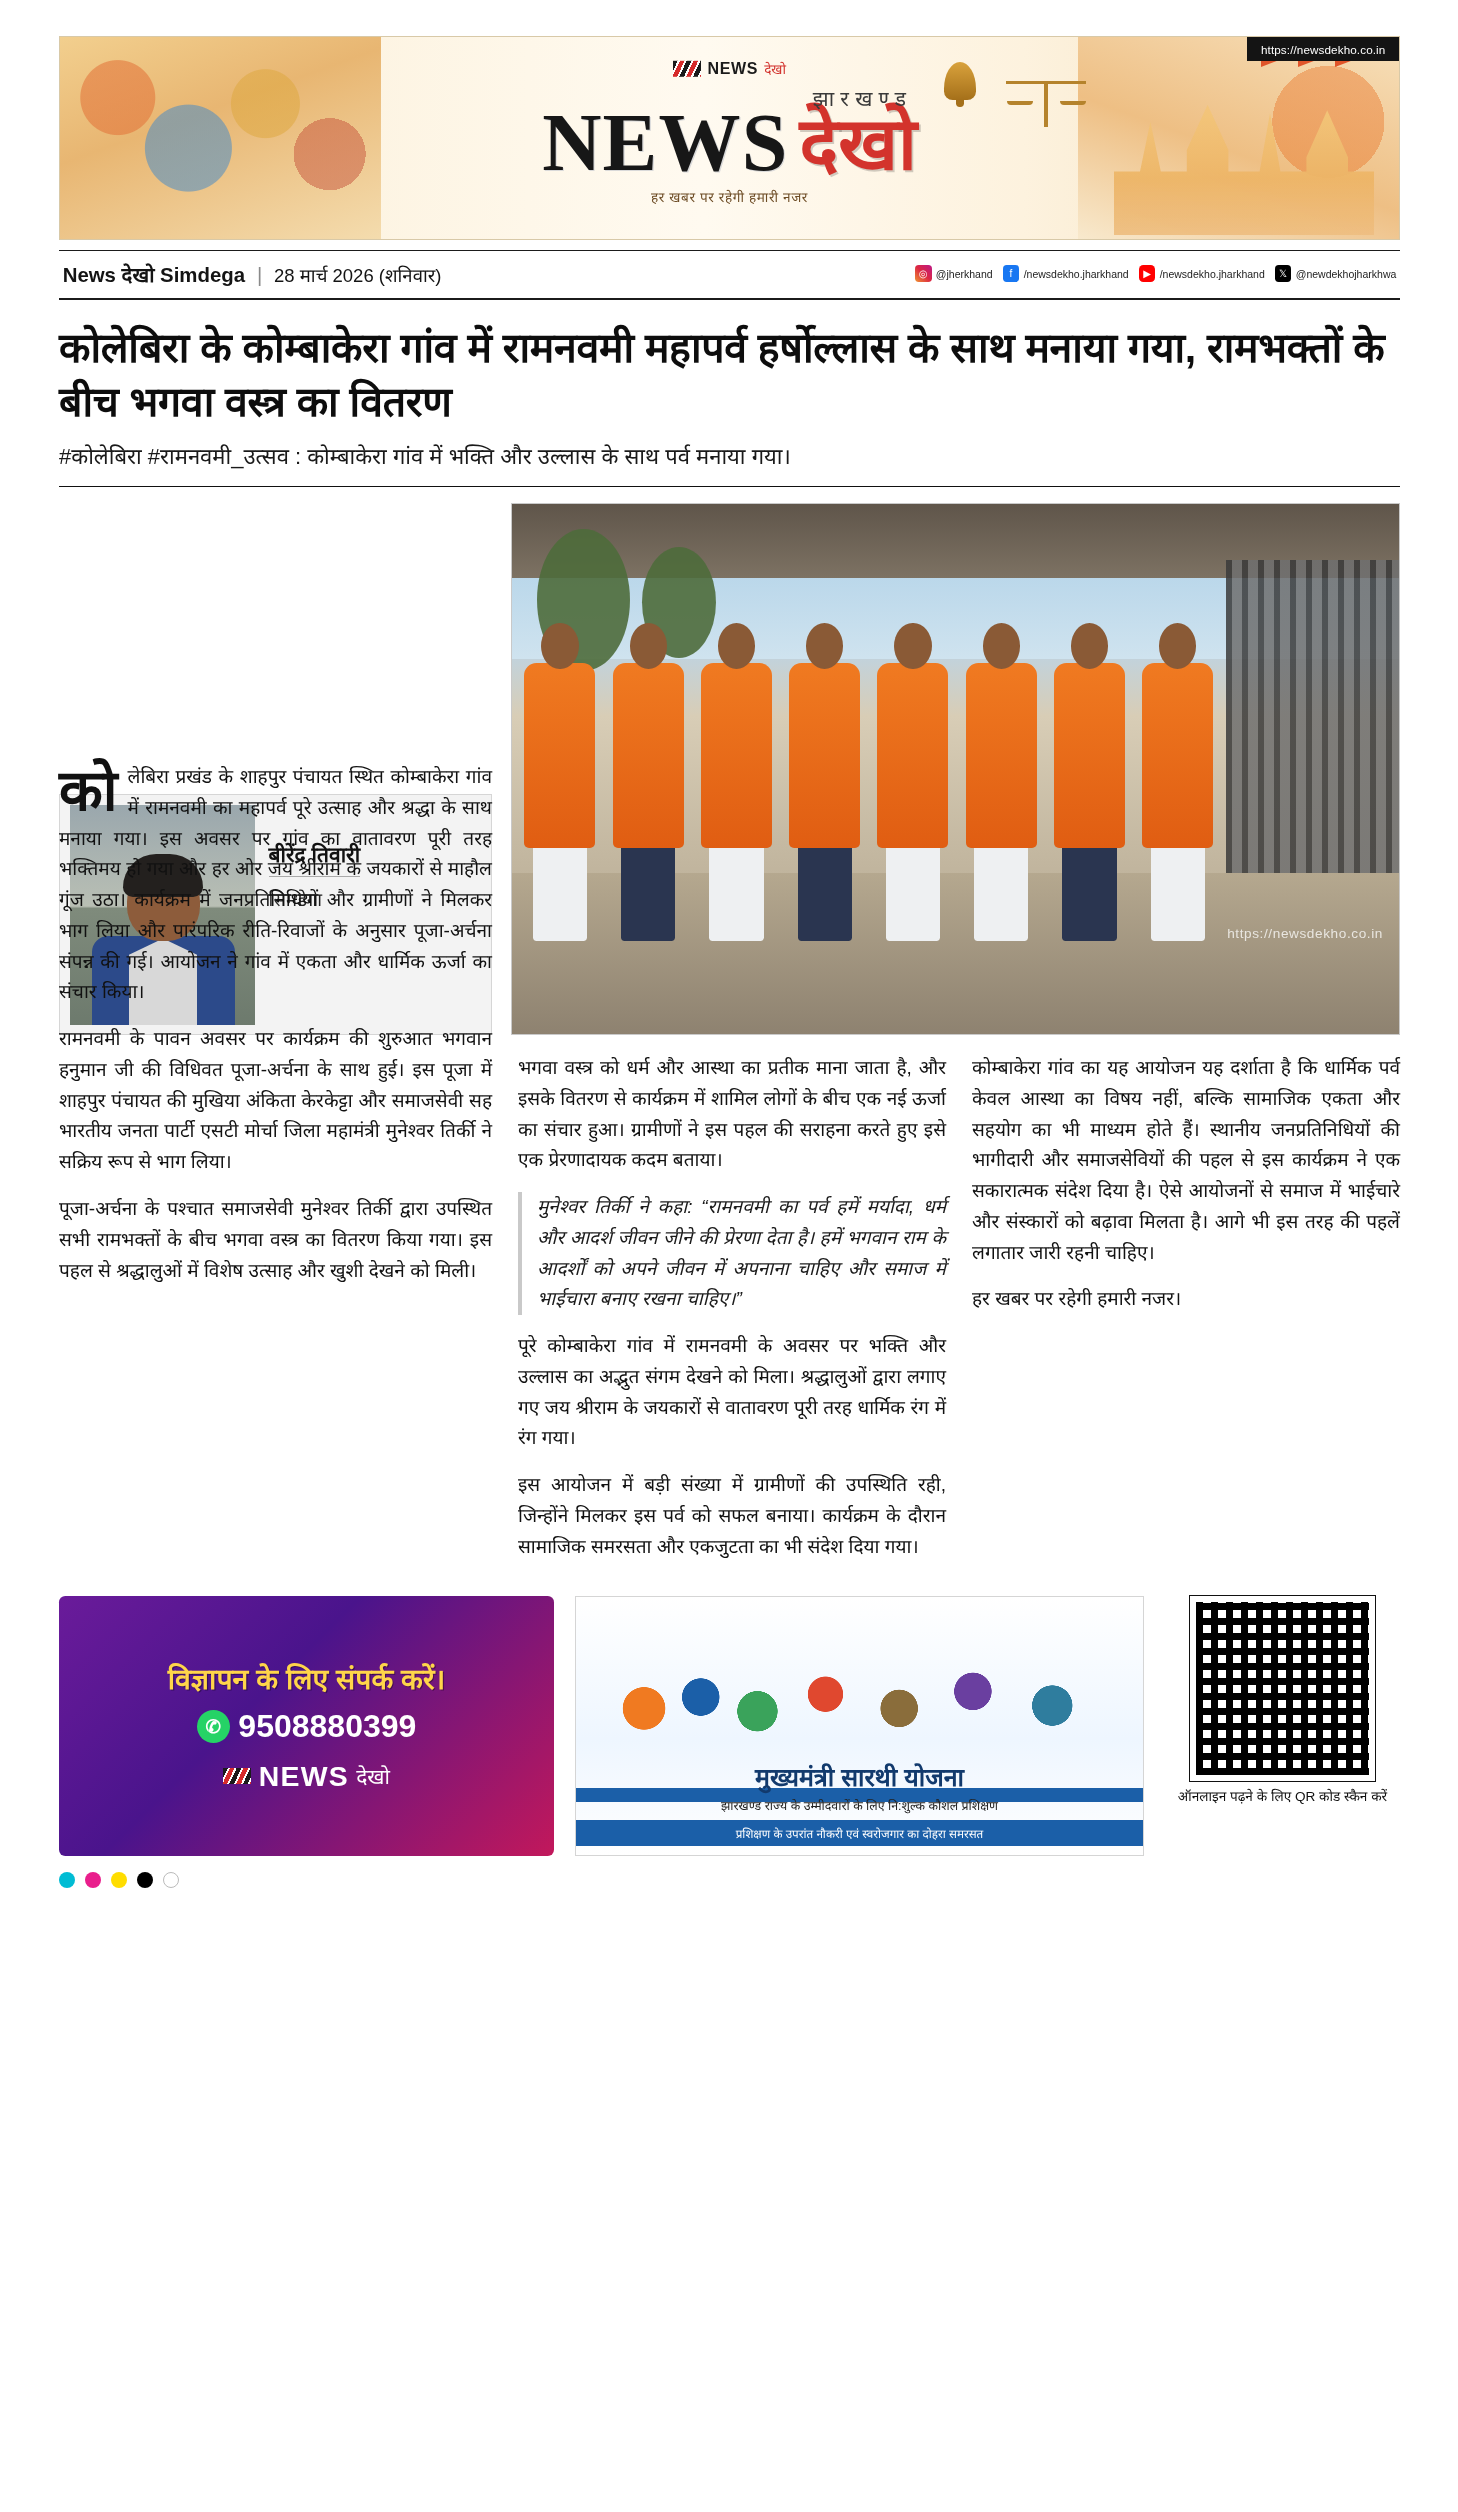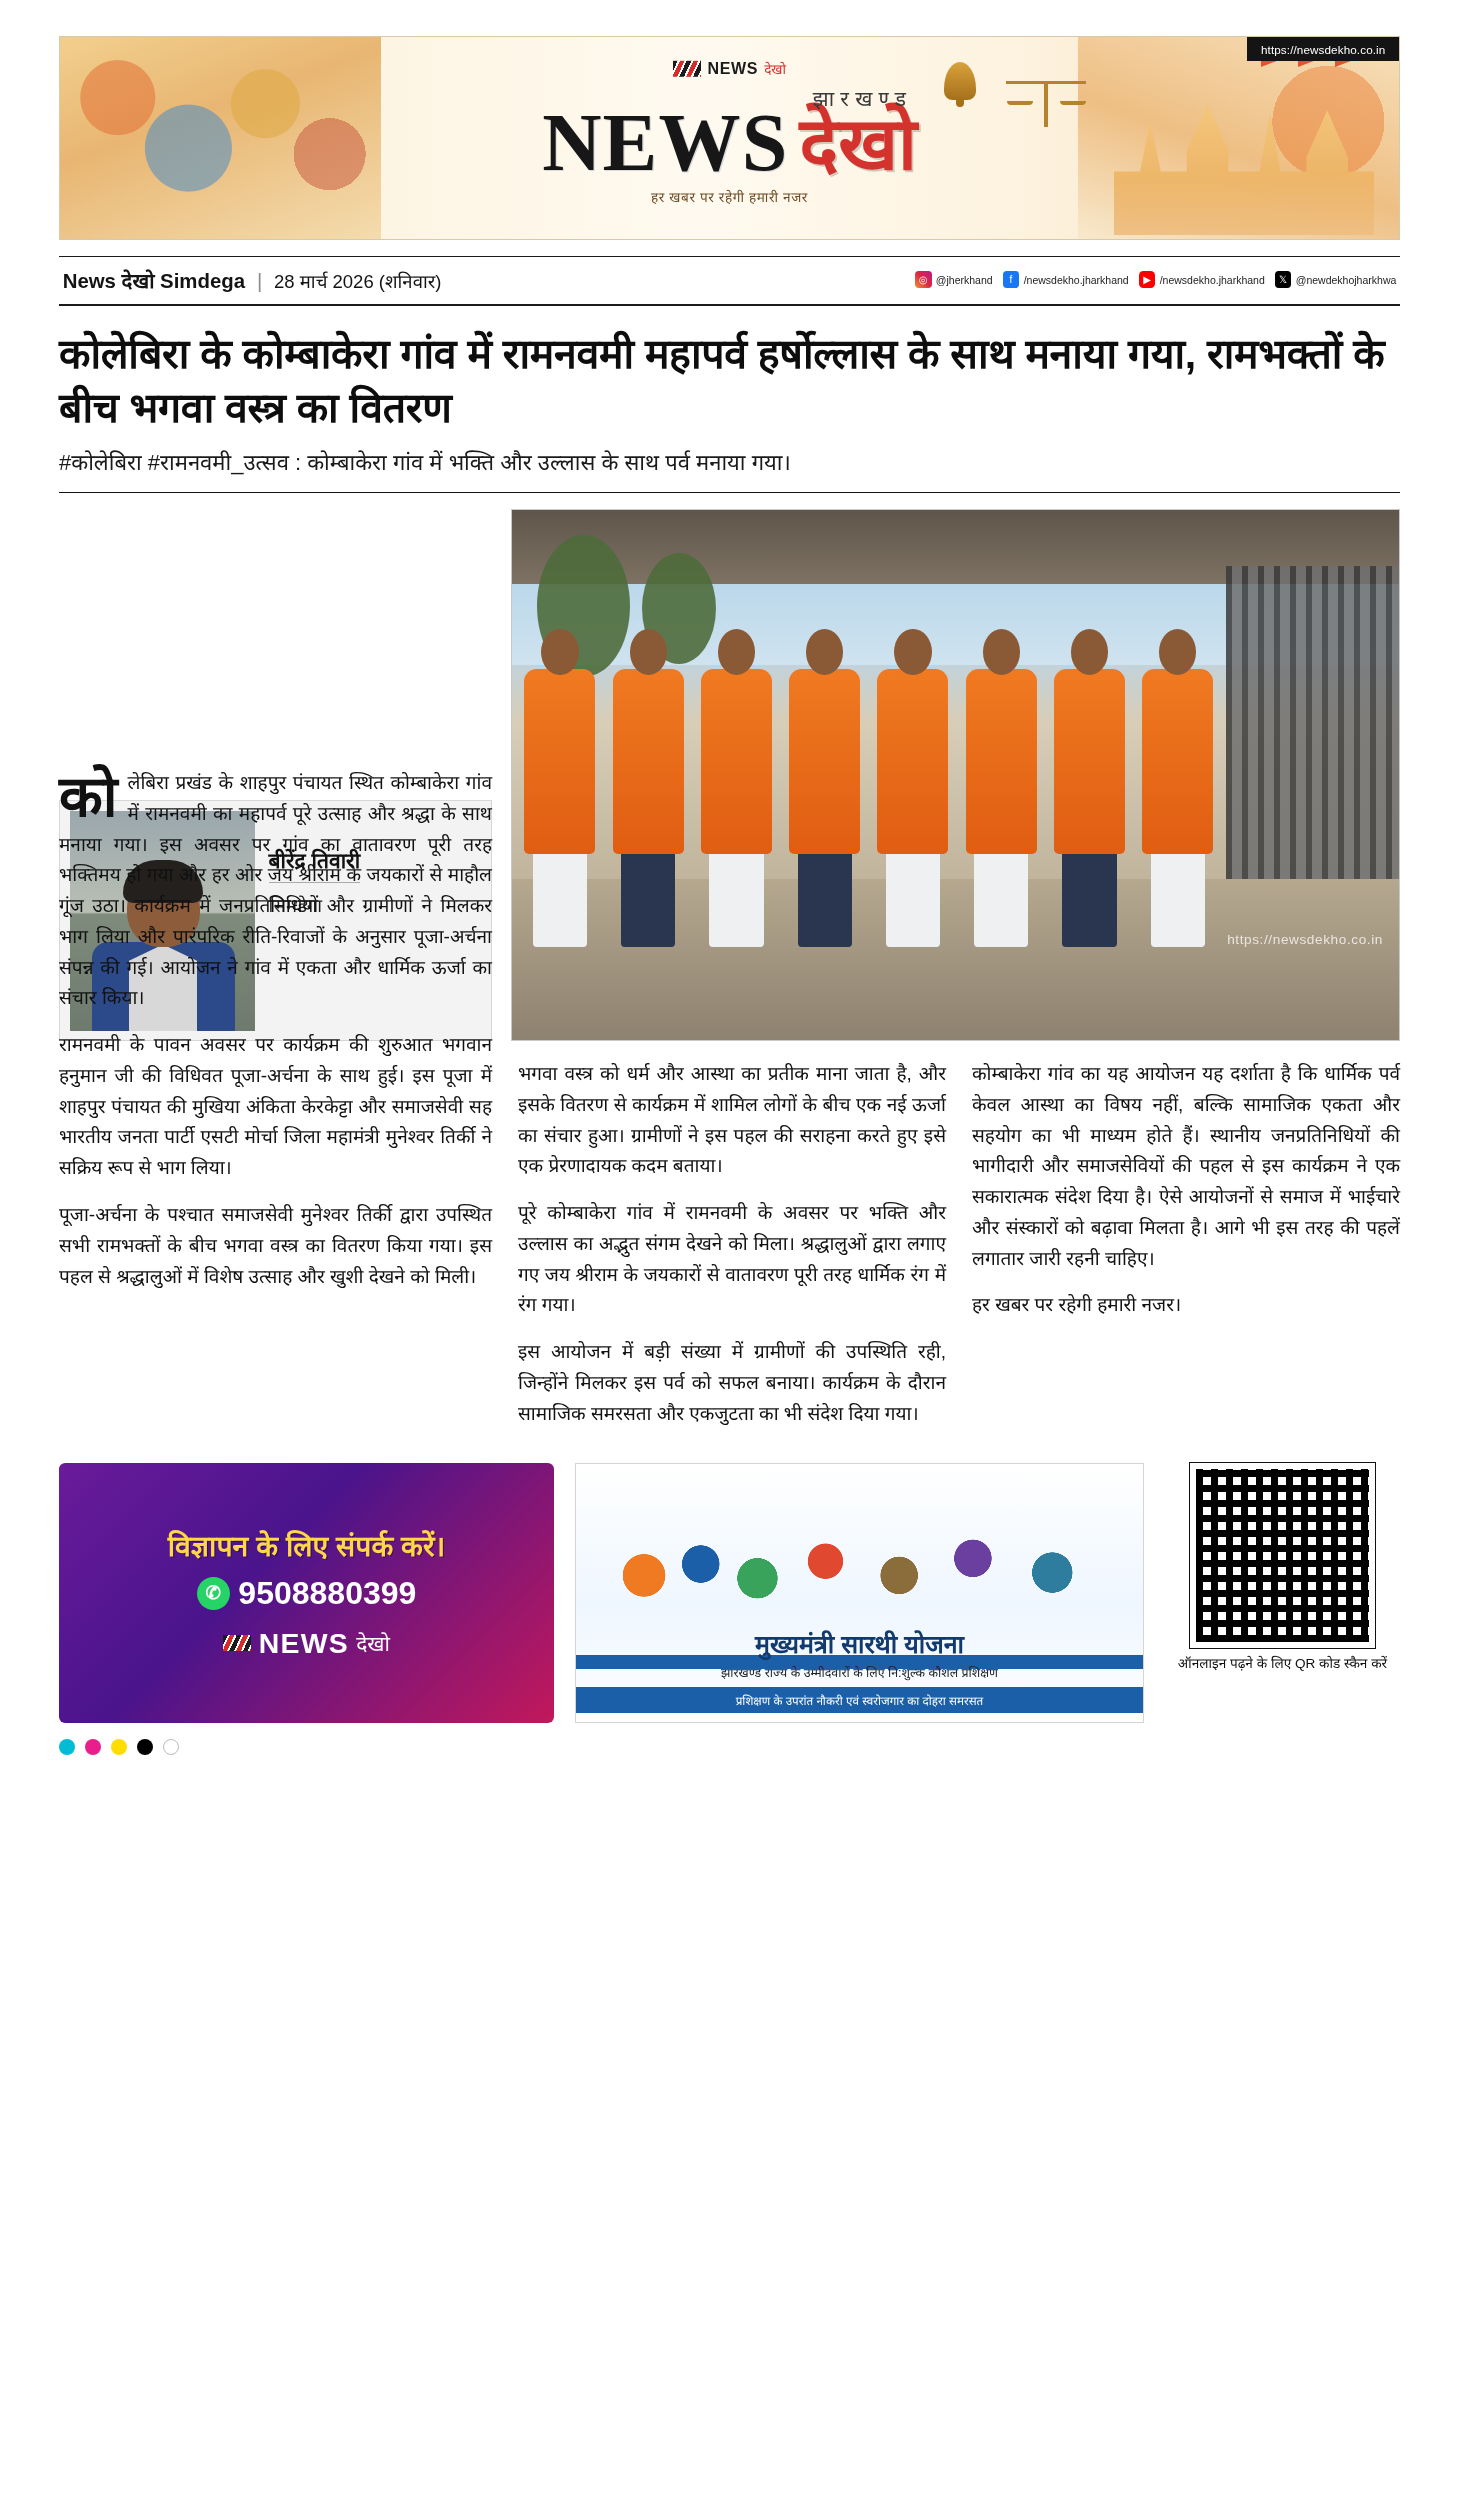--- a/index.html
+++ b/index.html
@@ -96,21 +96,21 @@
     font-family: "Liberation Sans", sans-serif;
     font-weight: bold; font-size: 73px; color: #d3332c; line-height: 1;
     text-shadow: 1.9px 1.9px 0 rgba(0,0,0,.18);
   }
   .tagline { font-size: 13.6px; color: #6d4c25; margin-top: 2.5px; letter-spacing: 0.6px; }
 
   
   .infobar {
     display: flex; align-items: center; justify-content: space-between;
     border-top: 1.9px solid #1b1b1b; border-bottom: 2.5px solid #1b1b1b;
-    padding: 8.7px 3.7px 10px 3.7px; margin-top: 16px;
+    padding: 8.7px 3.7px 10px 3.7px; margin-top: 10px;
   }
   .infobar .left { font-size: 20.4px; color: #141414; font-weight: bold; }
   .infobar .left .sep { color: #8a8a8a; font-weight: normal; padding: 0 6.2px; }
   .infobar .left .date { font-weight: normal; font-size: 18.5px; }
   .socials { display: flex; align-items: center; gap: 10px; }
   .soc { display: flex; align-items: center; gap: 4.3px; font-size: 10.5px; color: #222; }
   .soc .ic { width: 16.7px; height: 16.7px; border-radius: 3.7px; color: #fff; font-size: 10px;
     display: flex; align-items: center; justify-content: center; }
   .ic.insta { background: linear-gradient(45deg,#f09433,#dc2743,#bc1888); }
   .ic.fb { background: #1877f2; }
@@ -375,20 +375,23 @@
       <p class="dropcap-para">
         <span class="dropcap">को</span>
         <span>लेबिरा प्रखंड के शाहपुर पंचायत स्थित कोम्बाकेरा गांव में रामनवमी का महापर्व पूरे उत्साह और श्रद्धा के साथ मनाया गया। इस अवसर पर गांव का वातावरण पूरी तरह भक्तिमय हो गया और हर ओर जय श्रीराम के जयकारों से माहौल गूंज उठा। कार्यक्रम में जनप्रतिनिधियों और ग्रामीणों ने मिलकर भाग लिया और पारंपरिक रीति-रिवाजों के अनुसार पूजा-अर्चना संपन्न की गई। आयोजन ने गांव में एकता और धार्मिक ऊर्जा का संचार किया।</span>
       </p>
       <p>रामनवमी के पावन अवसर पर कार्यक्रम की शुरुआत भगवान हनुमान जी की विधिवत पूजा-अर्चना के साथ हुई। इस पूजा में शाहपुर पंचायत की मुखिया अंकिता केरकेट्टा और समाजसेवी सह भारतीय जनता पार्टी एसटी मोर्चा जिला महामंत्री मुनेश्वर तिर्की ने सक्रिय रूप से भाग लिया।</p>
       <p>पूजा-अर्चना के पश्चात समाजसेवी मुनेश्वर तिर्की द्वारा उपस्थित सभी रामभक्तों के बीच भगवा वस्त्र का वितरण किया गया। इस पहल से श्रद्धालुओं में विशेष उत्साह और खुशी देखने को मिली।</p>
     </div>
 
     <div class="col">
       <p>भगवा वस्त्र को धर्म और आस्था का प्रतीक माना जाता है, और इसके वितरण से कार्यक्रम में शामिल लोगों के बीच एक नई ऊर्जा का संचार हुआ। ग्रामीणों ने इस पहल की सराहना करते हुए इसे एक प्रेरणादायक कदम बताया।</p>
+      <div class="quote">
+        <p>मुनेश्वर तिर्की ने कहा: “रामनवमी का पर्व हमें मर्यादा, धर्म और आदर्श जीवन जीने की प्रेरणा देता है। हमें भगवान राम के आदर्शों को अपने जीवन में अपनाना चाहिए और समाज में भाईचारा बनाए रखना चाहिए।”</p>
+      </div>
       <p>पूरे कोम्बाकेरा गांव में रामनवमी के अवसर पर भक्ति और उल्लास का अद्भुत संगम देखने को मिला। श्रद्धालुओं द्वारा लगाए गए जय श्रीराम के जयकारों से वातावरण पूरी तरह धार्मिक रंग में रंग गया।</p>
       <p>इस आयोजन में बड़ी संख्या में ग्रामीणों की उपस्थिति रही, जिन्होंने मिलकर इस पर्व को सफल बनाया। कार्यक्रम के दौरान सामाजिक समरसता और एकजुटता का भी संदेश दिया गया।</p>
     </div>
 
     <div class="col">
       <p>कोम्बाकेरा गांव का यह आयोजन यह दर्शाता है कि धार्मिक पर्व केवल आस्था का विषय नहीं, बल्कि सामाजिक एकता और सहयोग का भी माध्यम होते हैं। स्थानीय जनप्रतिनिधियों की भागीदारी और समाजसेवियों की पहल से इस कार्यक्रम ने एक सकारात्मक संदेश दिया है। ऐसे आयोजनों से समाज में भाईचारे और संस्कारों को बढ़ावा मिलता है। आगे भी इस तरह की पहलें लगातार जारी रहनी चाहिए।</p>
       <p>हर खबर पर रहेगी हमारी नजर।</p>
     </div>
   </div>
 

